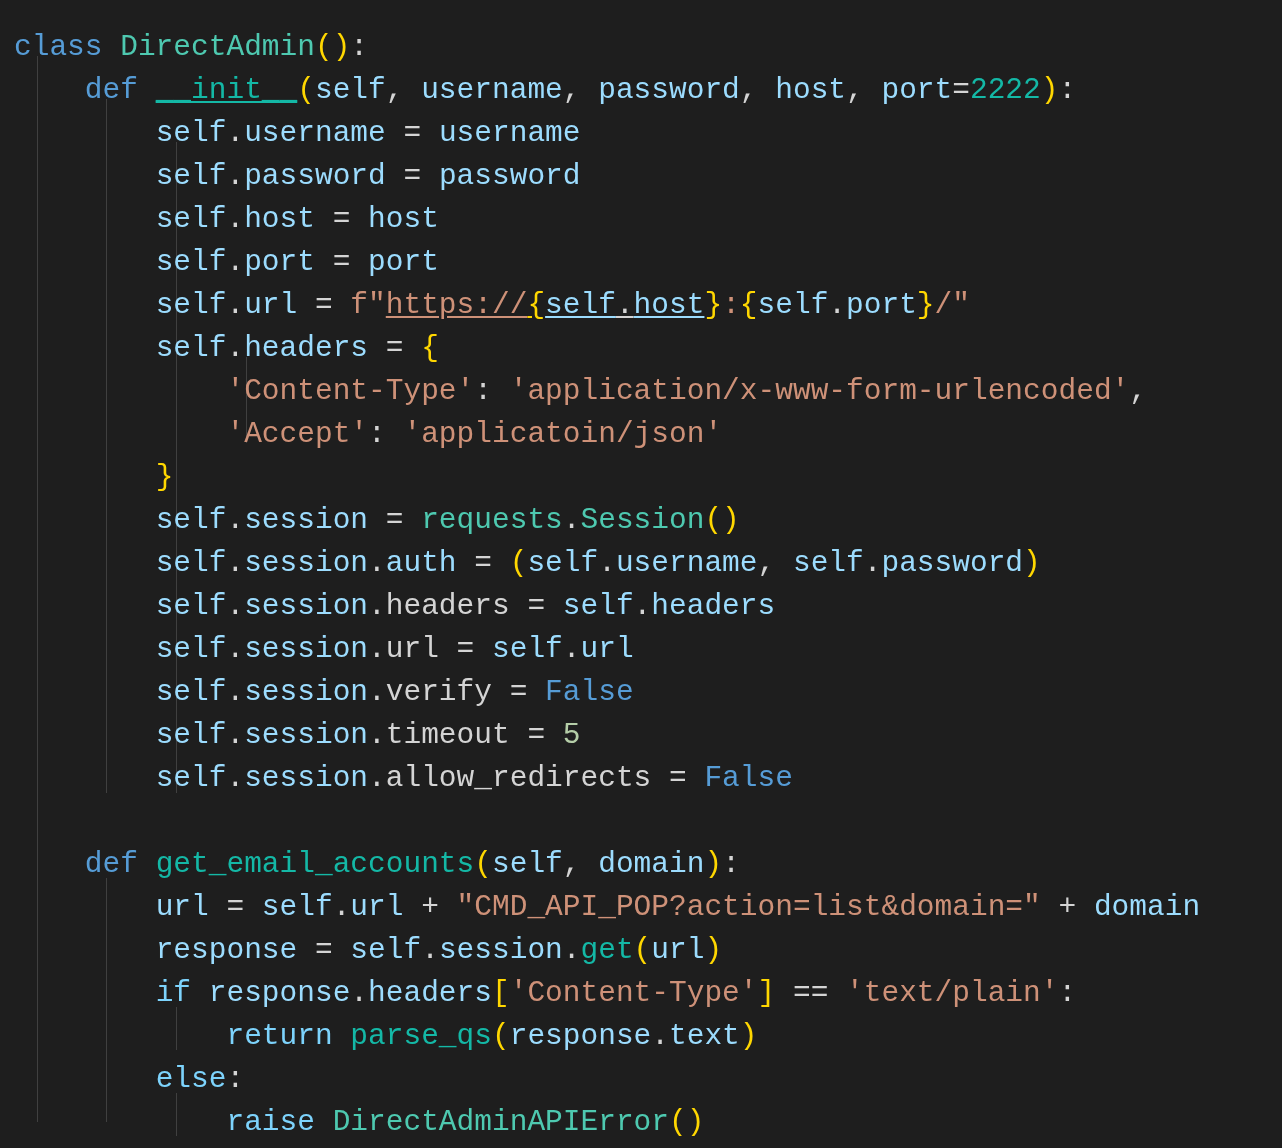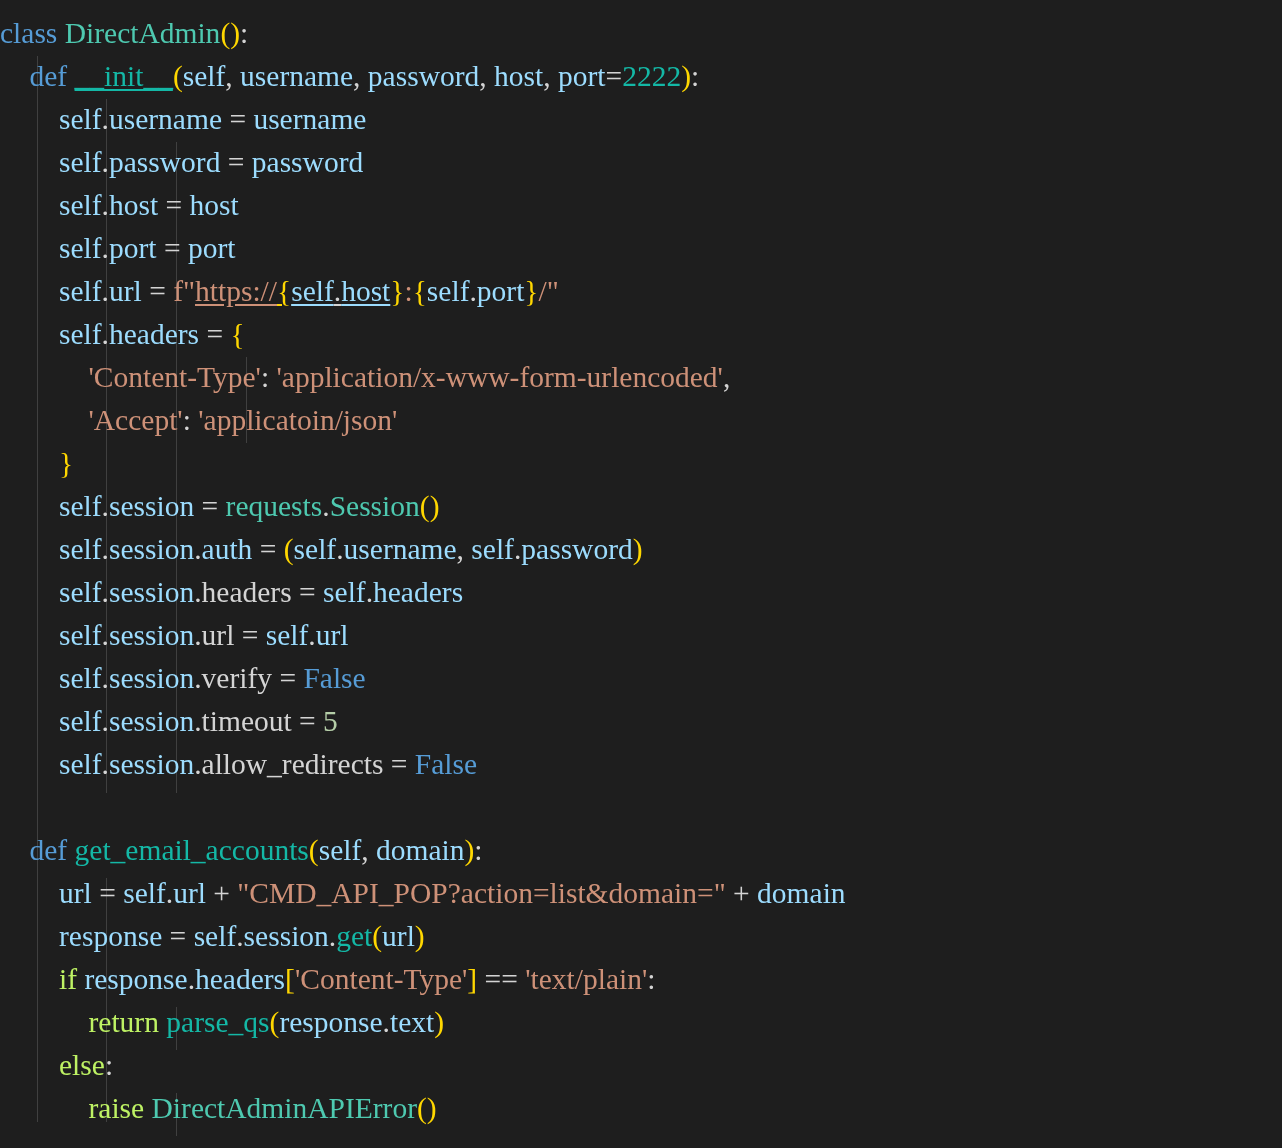--- a/index.html
+++ b/index.html
@@ -28,23 +28,23 @@
     width: 1px;
     background: #404040;
     pointer-events: none;
   }
 
   #code {
     position: absolute;
     left: 0;
     top: 0;
     width: 1110px;
-    margin: 0;
+    margin: 14px;
     padding: 0;
-    font-family: Liberation Serif, serif;
+    font-family: Liberation Mono, monospace;
     font-size: 29.5px;
     line-height: 43px;
     letter-spacing: 0px;
     white-space: pre;
     tab-size: 4;
   }
 
   .line {
     height: 43px;
     white-space: pre;
@@ -56,21 +56,21 @@
   .kw2      { color: #d98fd3; }  
   .cls      { color: #4ec9b0; }  
   .fn       { color: #dcdcaa; }  
   .var      { color: #9cdcfe; }  
   .plain    { color: #d4d4d4; }  
   .str      { color: #ce9178; }  
   .num      { color: #b5cea8; }  
   .brk      { color: #ffd700; }  
   .link     { text-decoration: underline; text-underline-offset: 3px; }
 </style>
-<style>.kw{color:#569cd6;}.kw2{color:#bef264;}.cls{color:#4ec9b0;}.fn{color:#14b8a6;}.var{color:#9cdcfe;}.plain{color:#d4d4d4;}.str{color:#ce9178;}.num{color:#b5cea8;}.brk{color:#ffd700;}html,body,#editor{background:#1e1e1e;}.guide{background:#404040;}#code{font-size:29.5px;}#code{line-height:43px;}.line{height:43px;}</style></head>
+<style>.kw{color:#569cd6;}.kw2{color:#7dd3fc;}.cls{color:#4ec9b0;}.fn{color:#14b8a6;}.var{color:#9cdcfe;}.plain{color:#d4d4d4;}.str{color:#ce9178;}.num{color:#b5cea8;}.brk{color:#ffd700;}html,body,#editor{background:#1e1e1e;}.guide{background:#404040;}#code{font-size:29.5px;}#code{line-height:43px;}.line{height:43px;}</style></head>
 <body>
 
 <div id="editor">
 
   <div class="guide" style="left:37px; top:56px; height:1066px;"></div>
   <div class="guide" style="left:106px; top:99px; height:694px;"></div>
   <div class="guide" style="left:106px; top:878px; height:244px;"></div>
   <div class="guide" style="left:176px; top:142px; height:651px;"></div>
   <div class="guide" style="left:246px; top:357px; height:86px;"></div>
   <div class="guide" style="left:176px; top:1007px; height:43px;"></div>

